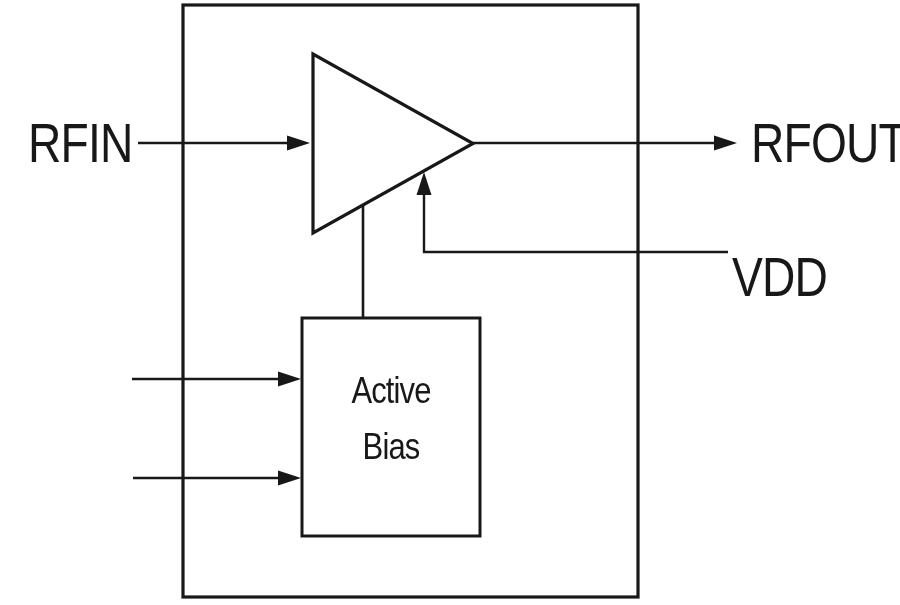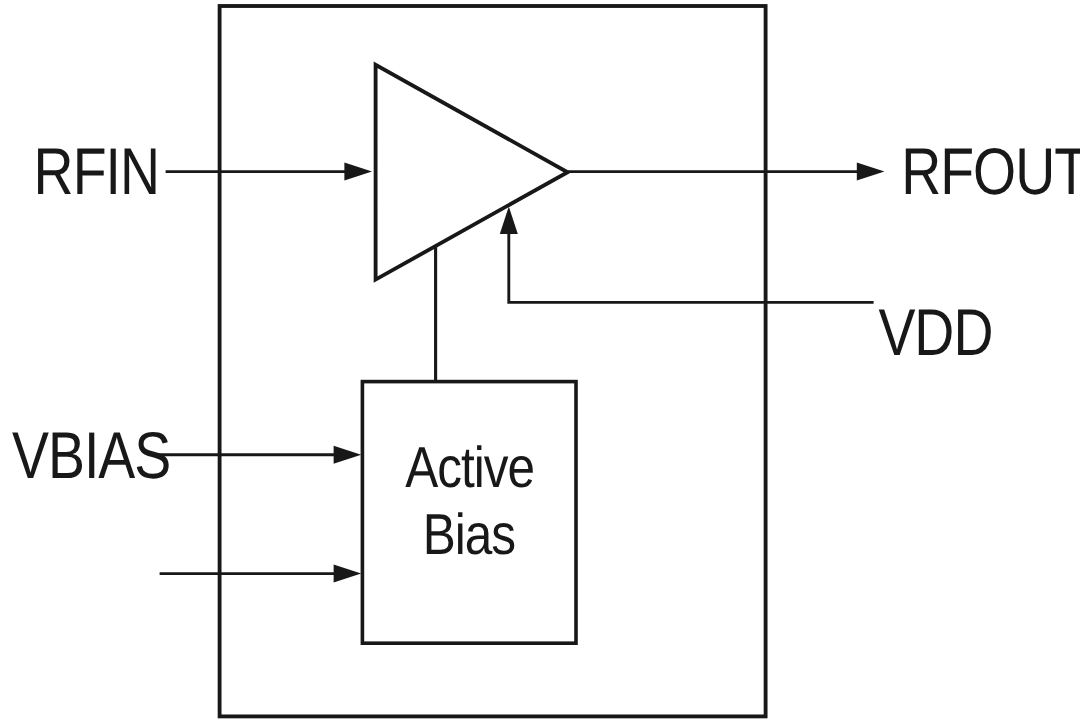--- a/index.html
+++ b/index.html
@@ -41,21 +41,21 @@
     left: 302px;
     top: 318px;
     width: 178px;
     height: 218px;
     display: flex;
     flex-direction: column;
     align-items: center;
     justify-content: center;
     padding-bottom: 16px;
     box-sizing: border-box;
-    font-size: 48px;
+    font-size: 36px;
     font-weight: 500;
     color: #181818;
     line-height: 56px;
     letter-spacing: -1px;
   }
   .block-label .tspan {
     display: inline-block;
     transform: scaleX(0.86);
     transform-origin: center center;
   }
@@ -98,23 +98,20 @@
   </div>
 
   <div class="pin-label" style="left:751px; top:113px;">
     <span class="tspan">RFOUT</span>
   </div>
 
   <div class="pin-label" style="left:732px; top:221px;margin-top:26px;">
     <span class="tspan">VDD</span>
   </div>
 
-  <div class="pin-label" style="left:10px; top:349px;">
-    <span class="tspan">VBIAS</span>
-  </div>
 
 
   <div class="block-label">
     <span class="tspan">Active</span>
     <span class="tspan">Bias</span>
   </div>
 
 </div>
 
 </body></html>

